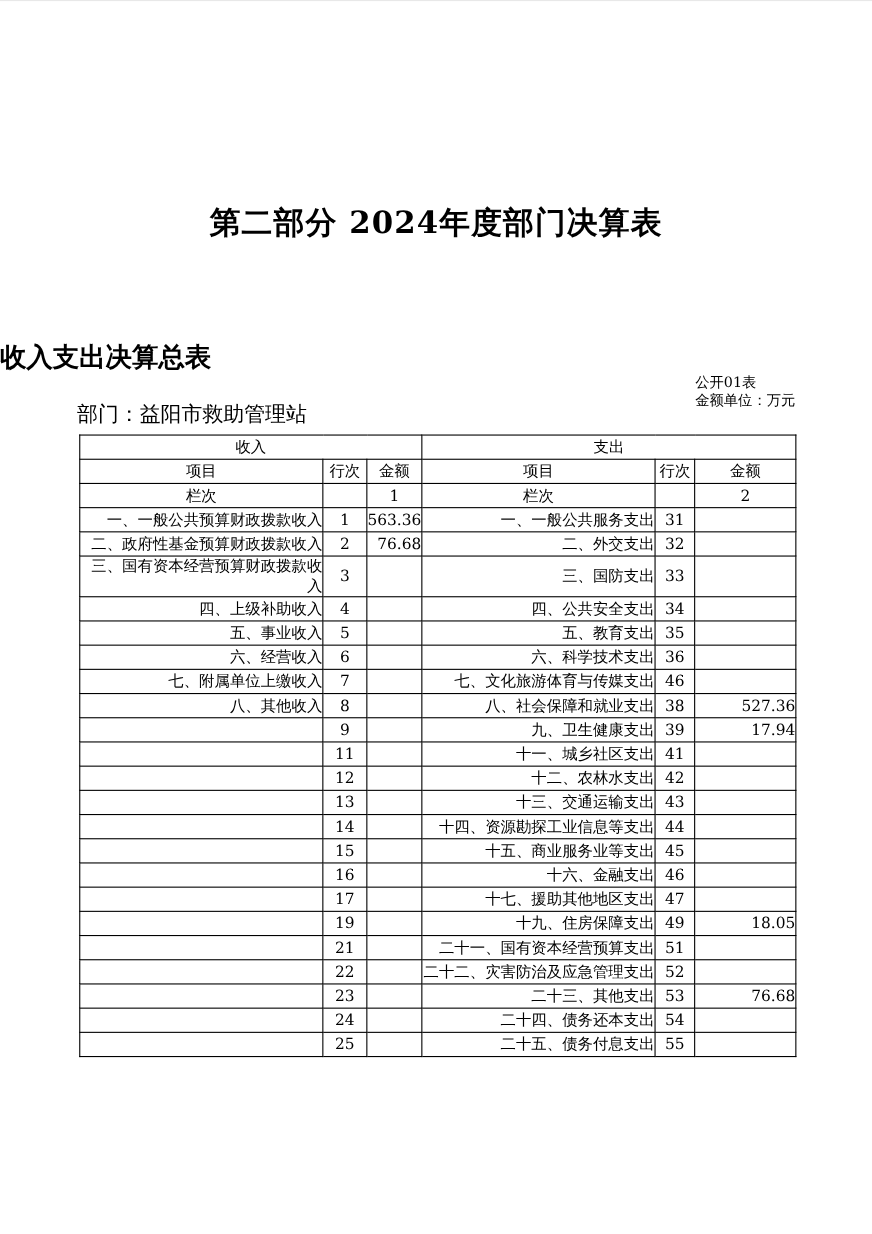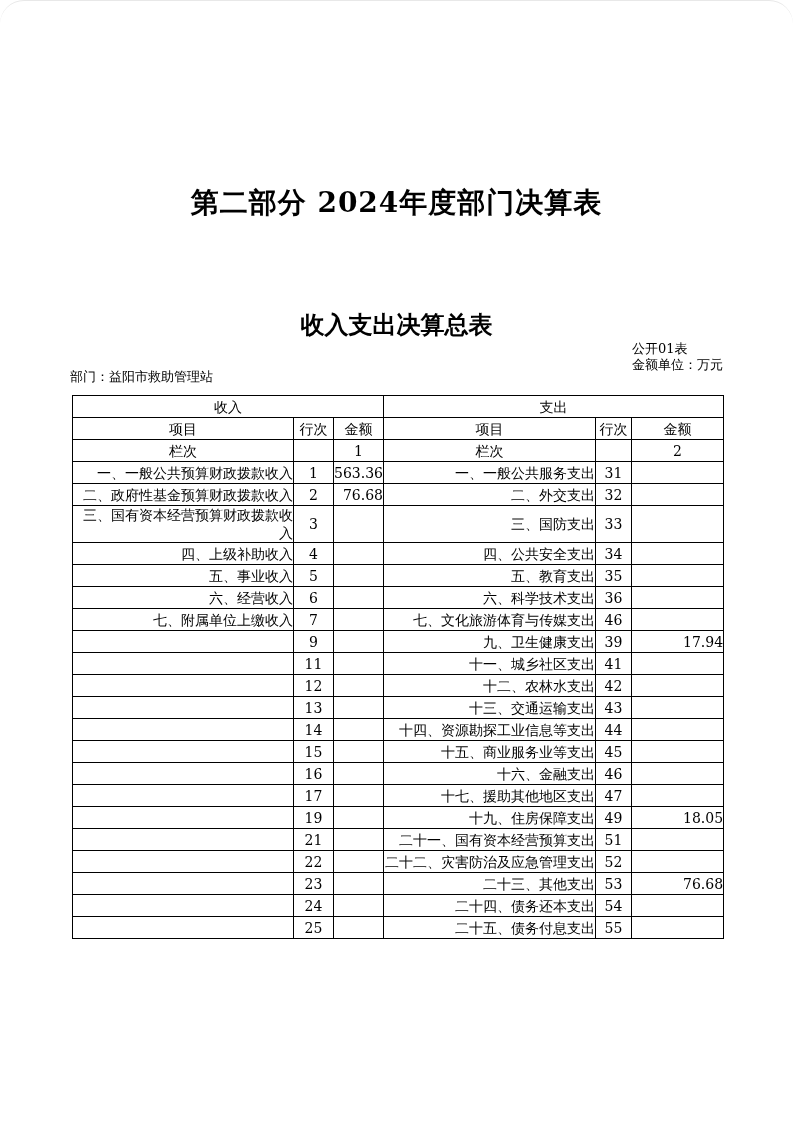--- a/index.html
+++ b/index.html
@@ -5,56 +5,54 @@
   html, body { margin: 0; padding: 0; background: #ffffff; }
   .page {
     position: relative;
     width: 793px;
     height: 1122px;
     background: #ffffff;
     color: #000000;
     font-family: "DejaVu Serif", "Liberation Serif", serif;
     overflow: hidden;
     border-top: 1px solid #e8e8e8;
-    border-radius: 24px;
   }
   .part-title {
     position: absolute;
     top: 183px;
     left: 0;
     width: 100%;
     margin: 0;
     text-align: center;
     font-size: 28px;
     font-weight: bold;
     letter-spacing: 1px;
   }
   .table-title {
     position: absolute;
     top: 308px;
     left: 0;
     width: 100%;
     margin: 0;
-    text-align: center;
     font-size: 24px;
     font-weight: bold;
   }
   .meta-right {
     position: absolute;
     left: 632px;
     top: 340px;
     width: 97px;
     font-size: 13px;
     line-height: 16px;
   }
   .dept {
     position: absolute;
     left: 70px;
     top: 368px;
-    font-size: 13px;
+    font-size: 19px;
     line-height: 16px;
     text-align: center;
   }
   table.budget-table {
     position: absolute;
     left: 72px;
     top: 394px;
     width: 651px;
     border-collapse: collapse;
     table-layout: fixed;
@@ -174,20 +172,28 @@
     </tr>
         <tr>
       <td class="cell-item">七、附属单位上缴收入</td>
       <td class="cell-rowno">7</td>
       <td class="cell-amount"></td>
       <td class="cell-item">七、文化旅游体育与传媒支出</td>
       <td class="cell-rowno">46</td>
       <td class="cell-amount"></td>
     </tr>
         <tr>
+      <td class="cell-item">八、其他收入</td>
+      <td class="cell-rowno">8</td>
+      <td class="cell-amount"></td>
+      <td class="cell-item">八、社会保障和就业支出</td>
+      <td class="cell-rowno">38</td>
+      <td class="cell-amount">527.36</td>
+    </tr>
+        <tr>
       <td class="cell-item"></td>
       <td class="cell-rowno">9</td>
       <td class="cell-amount"></td>
       <td class="cell-item">九、卫生健康支出</td>
       <td class="cell-rowno">39</td>
       <td class="cell-amount">17.94</td>
     </tr>
         <tr>
       <td class="cell-item"></td>
       <td class="cell-rowno">11</td>

